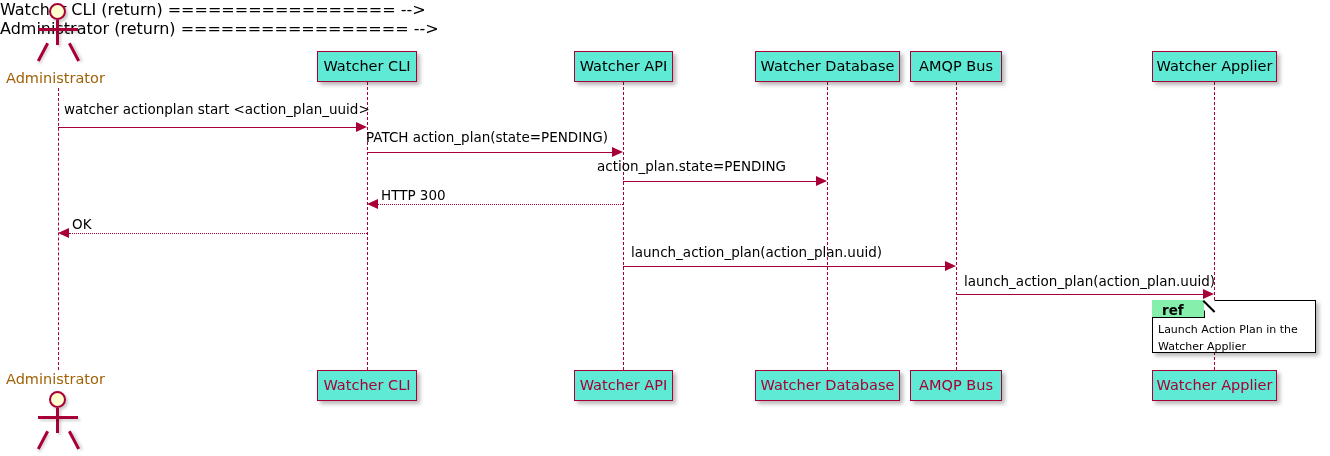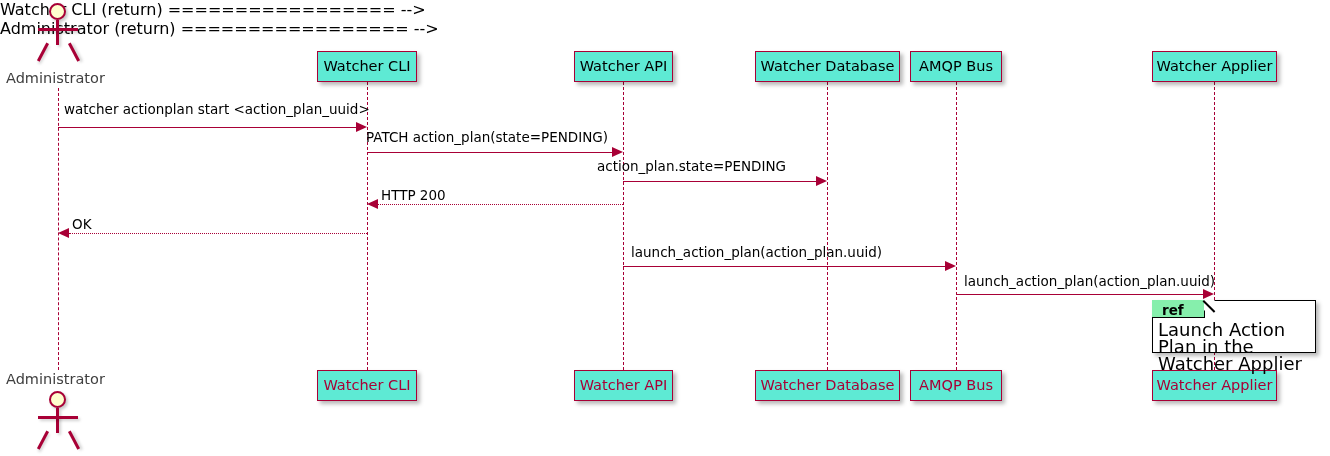--- a/index.html
+++ b/index.html
@@ -59,21 +59,21 @@
     box-shadow: 2px 2px 3px rgba(0,0,0,0.22);
   }
   .actor-stroke {
     position: absolute;
     background: #A80036;
     box-shadow: 2px 2px 3px rgba(0,0,0,0.18);
   }
   .actor-label {
     position: absolute;
     font-size: 14.5px;
-    color: #404040;
+    color: #a16207;
     white-space: nowrap;
     line-height: 1;
   }
 
   
   .msg-line {
     position: absolute;
     height: 0;
     border-top: 1.6px solid #A80036;
   }
@@ -131,21 +131,21 @@
     border-left: 11px solid #FFFFFF;
     border-bottom: 11px solid transparent;
   }
   .ref-tab-fold-line {
     position: absolute;
     background: #000000;
     transform-origin: 0 0;
   }
   .ref-body {
     position: absolute;
-    font-size: 18px;
+    font-size: 11px;
     color: #000000;
     line-height: 17px;
     white-space: pre-line;
   }
 </style>
 </head>
 <body>
 
 <div id="diagram">
 
@@ -227,21 +227,21 @@
 
   
   <div>
     <div class="msg-label" style="left:597px; top:160px;">action_plan.state=PENDING</div>
     <div class="msg-line" style="left:623px; top:181px; width:193px;"></div>
     <div class="arrow-head right" style="left:816px; top:176px;"></div>
   </div>
 
    Watcher CLI (return) ================= --&gt;
   <div>
-    <div class="msg-label" style="left:381px; top:189px;">HTTP 200</div>
+    <div class="msg-label" style="left:381px; top:189px;">HTTP 300</div>
     <div class="msg-line dotted" style="left:378px; top:204px; width:245px;"></div>
     <div class="arrow-head left" style="left:367px; top:199px;"></div>
   </div>
 
    Administrator (return) ================= --&gt;
   <div>
     <div class="msg-label" style="left:72px; top:218px;">OK</div>
     <div class="msg-line dotted" style="left:69px; top:233px; width:298px;"></div>
     <div class="arrow-head left" style="left:58px; top:228px;"></div>
   </div>

